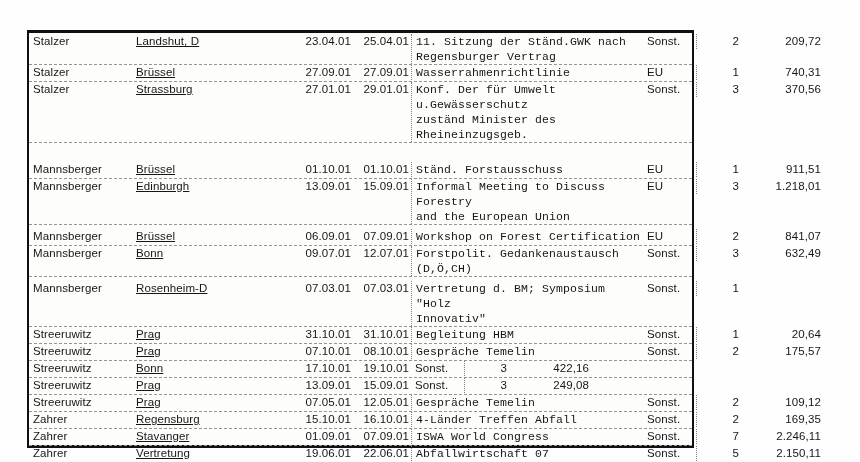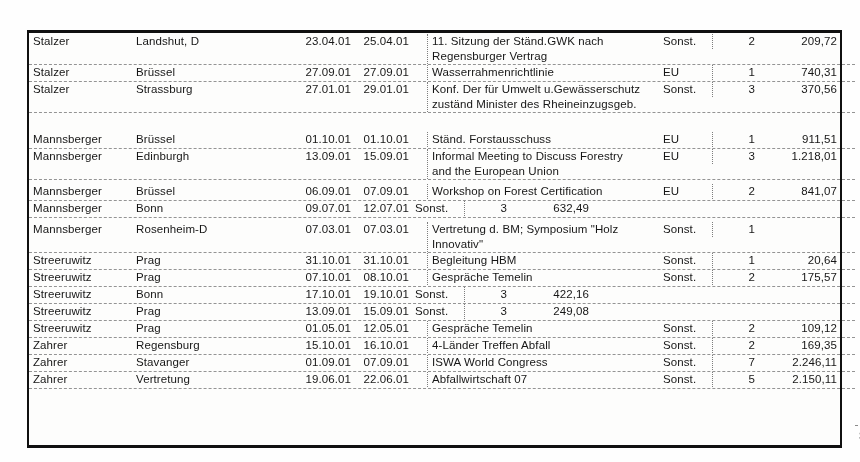--- a/index.html
+++ b/index.html
@@ -8,46 +8,46 @@
     background: #ffffff;
     font-family: "Liberation Sans", sans-serif;
     color: #161616;
     overflow: hidden;
   }
   .page { position: relative; width: 860px; height: 462px; background: #fefefe; }
 
   .frame {
     position: absolute;
     left: 27px; top: 30px;
-    width: 815px; height: 418px;
+    width: 667px; height: 418px;
     box-sizing: border-box;
     border: 2px solid #101010;
     border-top-width: 3px;
     border-bottom-width: 3px;
     background: #fdfdfc;
     display: flex;
-    flex-direction: row;
+    flex-direction: column;
     padding-top: 1px;
   }
 
   .row {
     display: flex;
     align-items: flex-start;
     border-bottom: 1px dashed #949494;
     font-size: 11.5px;
     line-height: 15px;
     min-height: 16px;
     letter-spacing: 0.1px;
   }
   .col { box-sizing: border-box; flex: 0 0 auto; }
   .col.name     { width: 105px; padding-left: 4px; }
-  .col.location { width: 148px; padding-left: 2px; }
+  .col.location { width: 148px; padding-left: 2px; text-decoration: underline; }
   .col.datefrom { width: 69px;  text-align: right; }
   .col.dateto   { width: 58px;  text-align: right; }
-  .col.desc     { width: 230px; padding-left: 4px; border-left: 1px dotted #7d7d7d; margin-left: 18px; white-space: pre-line; }
+  .col.desc     { width: 230px; padding-left: 4px; border-left: 1px dotted #7d7d7d; margin-left: 2px; white-space: pre-line; font-family: Liberation Mono, monospace; }
   .col.type     { width: 55px;  padding-left: 6px; }
   .col.count    { width: 45px;  text-align: right; border-left: 1px dotted #7d7d7d; padding-right: 2px; }
   .col.amount   { width: 98px;  text-align: right; padding-right: 18px; }
 
   .amount-bottom {
     align-self: stretch;
     display: flex;
     align-items: flex-end;
     justify-content: flex-end;
   }
@@ -133,20 +133,22 @@
           <div class="col desc">Workshop on Forest Certification</div>
           <div class="col type">EU</div>
           <div class="col count">2</div>
           <div class="col amount">841,07</div>
         </div>
         <div class="row" style="margin-bottom: 4px;">
           <div class="col name">Mannsberger</div>
           <div class="col location">Bonn</div>
           <div class="col datefrom">09.07.01</div>
           <div class="col dateto">12.07.01</div>
+          <div class="col desc">Forstpolit. Gedankenaustausch
+(D,Ö,CH)</div>
           <div class="col type">Sonst.</div>
           <div class="col count">3</div>
           <div class="col amount">632,49</div>
         </div>
         <div class="row">
           <div class="col name">Mannsberger</div>
           <div class="col location">Rosenheim-D</div>
           <div class="col datefrom">07.03.01</div>
           <div class="col dateto">07.03.01</div>
           <div class="col desc">Vertretung d. BM; Symposium "Holz
@@ -188,21 +190,21 @@
           <div class="col location">Prag</div>
           <div class="col datefrom">13.09.01</div>
           <div class="col dateto">15.09.01</div>
           <div class="col type">Sonst.</div>
           <div class="col count">3</div>
           <div class="col amount">249,08</div>
         </div>
         <div class="row">
           <div class="col name">Streeruwitz</div>
           <div class="col location">Prag</div>
-          <div class="col datefrom">01.05.01</div>
+          <div class="col datefrom">07.05.01</div>
           <div class="col dateto">12.05.01</div>
           <div class="col desc">Gespräche Temelin</div>
           <div class="col type">Sonst.</div>
           <div class="col count">2</div>
           <div class="col amount">109,12</div>
         </div>
         <div class="row">
           <div class="col name">Zahrer</div>
           <div class="col location">Regensburg</div>
           <div class="col datefrom">15.10.01</div>

